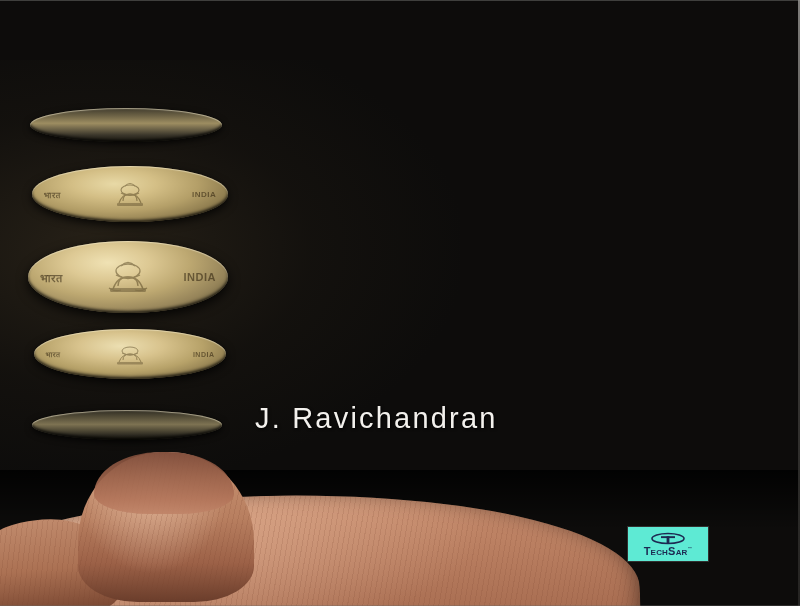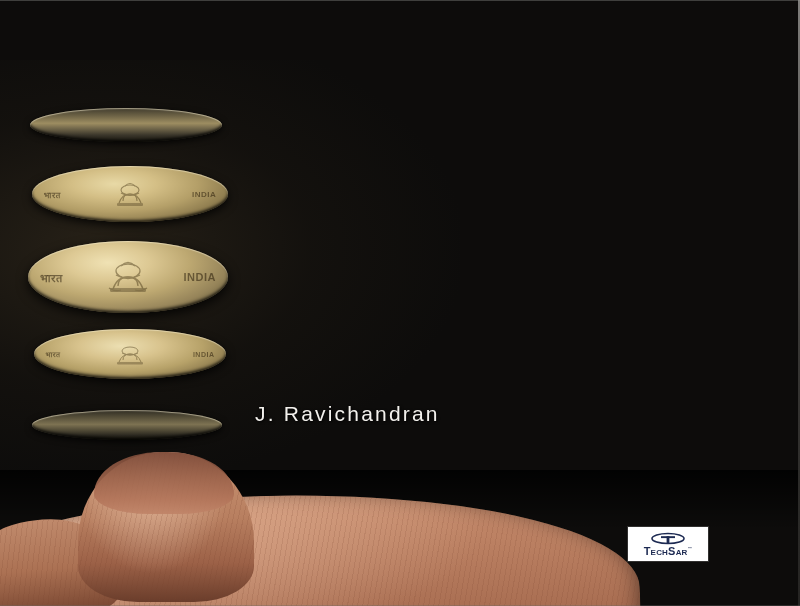--- a/index.html
+++ b/index.html
@@ -194,34 +194,34 @@
     transform: scaleX(.93);
     transform-origin: left center;
   }
   #author {
     position: absolute;
     left: 255px;
     top: 402px;
     color: #f3f1ed;
     font-family: "Liberation Sans", sans-serif;
     font-weight: normal;
-    font-size: 21px;
+    font-size: 29px;
     letter-spacing: 2.2px;
     white-space: nowrap;
     text-shadow: 1px 1px 3px rgba(0,0,0,.9);
   }
 
   
   #publisher-logo {
     position: absolute;
     left: 628px;
     top: 527px;
     width: 80px;
     height: 34px;
-    background: #ffffff;
+    background: #5eead4;
     display: flex;
     flex-direction: column;
     align-items: center;
     justify-content: center;
     box-shadow: 0 0 0 1px rgba(255,255,255,.15);
   }
   #logo-mark { display: block; margin-bottom: 1px; }
   #logo-wordmark {
     display: flex;
     align-items: flex-start;

